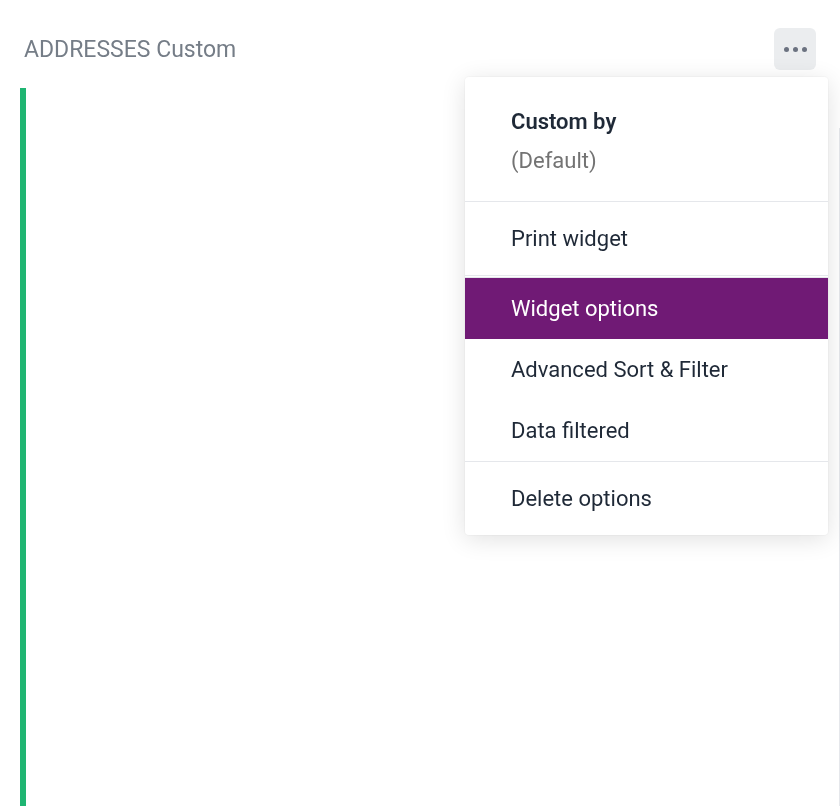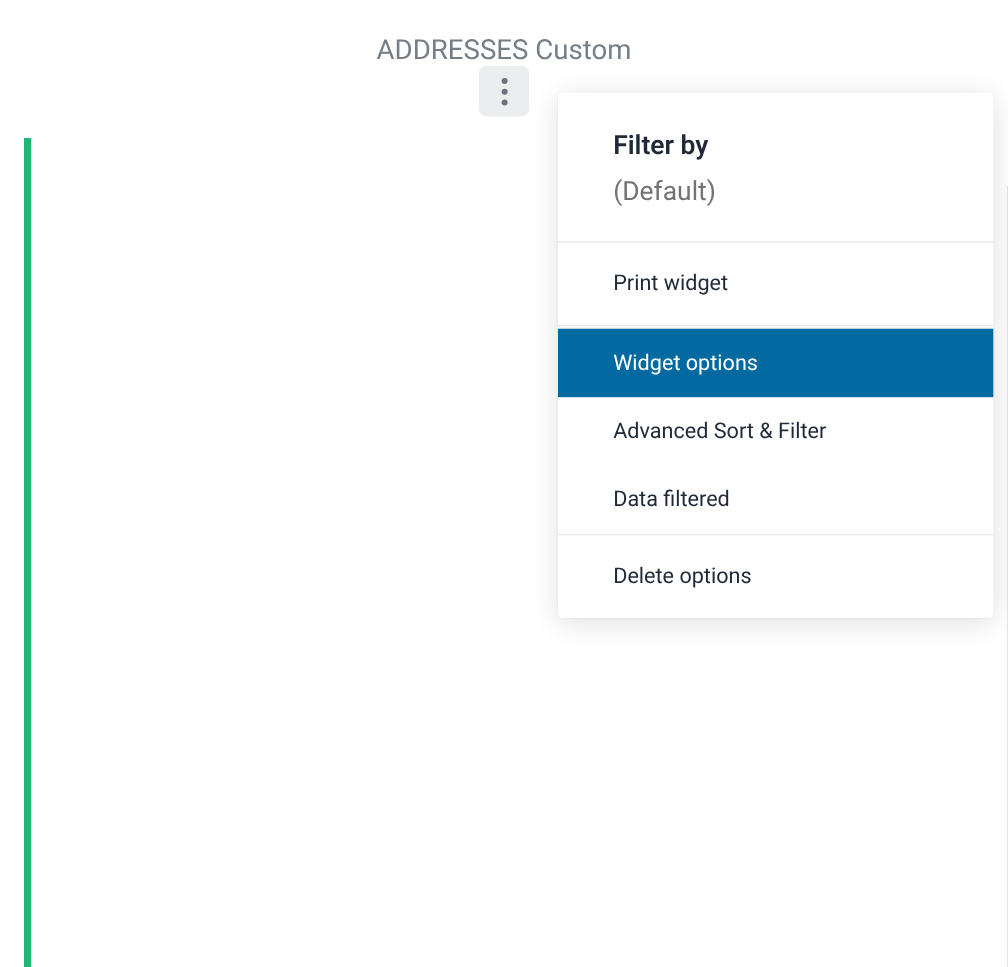--- a/index.html
+++ b/index.html
@@ -1,19 +1,18 @@
 <!DOCTYPE html>
 <html><head>
   <meta charset="utf-8">
   <style>
     * {
       box-sizing: border-box;
       margin: 0;
       padding: 0;
-      flex-direction: column;
     }
     body {
       font-family: -apple-system, BlinkMacSystemFont, "Segoe UI", Roboto, Helvetica, Arial, sans-serif;
       background: #ffffff;
       width: 840px;
       height: 806px;
       position: relative;
       overflow: hidden;
     }
     .header {
@@ -100,31 +99,31 @@
       width: 100%;
     }
     .thin-gap {
       height: 3px;
       background: #ffffff;
       border-top: 1px solid #e5e7eb;
       border-bottom: 1px solid #e5e7eb;
     }
     .menu-item {
       padding: 18px 46px;
-      font-size: 18px;
+      font-size: 22px;
       color: #1f2937;
       cursor: pointer;
       border: none;
       background: transparent;
       width: 100%;
       text-align: left;
       font-family: inherit;
     }
     .menu-item.highlight {
-      background: #0369a1;
+      background: #701a75;
       color: #ffffff;
     }
     .menu-group {
       padding-top: 6px;
       padding-bottom: 6px;
     }
   </style>
 </head>
 <body>
 
@@ -135,21 +134,21 @@
     <span class="dot"></span>
     <span class="dot"></span>
   </button>
 </div>
 
 <div class="content-area"></div>
 
 <div class="dropdown">
   <div class="dropdown-section">
     <div class="section-pair">
-      <div class="section-label">Filter by</div>
+      <div class="section-label">Custom by</div>
       <div class="section-value">(Default)</div>
     </div>
   </div>
 
   <div class="divider"></div>
 
   <div class="menu-group">
     <button class="menu-item">Print widget</button>
   </div>
 

